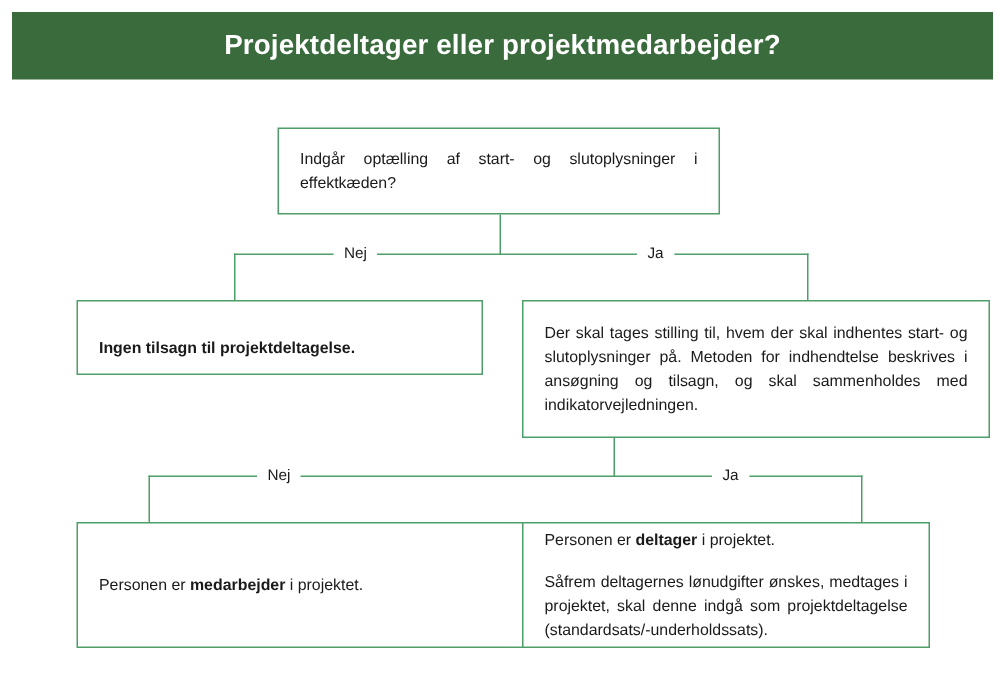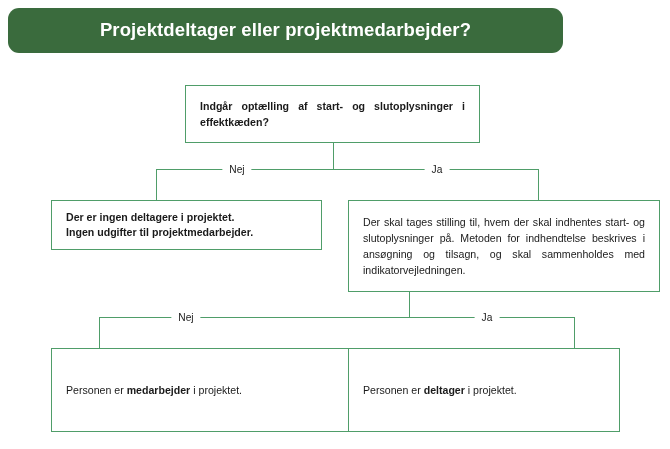--- a/index.html
+++ b/index.html
@@ -18,28 +18,27 @@
     width: 670px;
     height: 449px;
     background: #ffffff;
   }
 
   
   .header-bar {
     position: absolute;
     left: 8px;
     top: 8px;
-    width: 555px;
+    width: 654px;
     height: 45px;
     background: #3a6b3d;
     display: flex;
     align-items: center;
     justify-content: center;
     box-sizing: border-box;
-    border-radius: 11px;
   }
   .header-title {
     color: #ffffff;
     font-size: 18.5px;
     font-weight: bold;
     letter-spacing: 0.1px;
     text-align: center;
     line-height: 1;
   }
 
@@ -65,21 +64,21 @@
     text-align: left;
   }
   .node .ntext.bold {
     font-weight: bold;
     line-height: 1.45;
   }
   .node .ntext b { font-weight: bold; }
   .node .ntext .para2 { display: block; margin-top: 12px; }
 
   
-  #box-q1      { left: 185px; top: 85px;  width: 295px; height: 58px; font-weight: bold; }
+  #box-q1      { left: 185px; top: 85px;  width: 295px; height: 58px; }
   #box-no1     { left: 51px;  top: 200px; width: 271px; height: 50px; }
   #box-yes1    { left: 348px; top: 200px; width: 312px; height: 92px; }
   #box-medarb  { left: 51px;  top: 348px; width: 317px; height: 84px; }
   #box-deltag  { left: 348px; top: 348px; width: 272px; height: 84px; }
 
   
   .vline {
     position: absolute;
     width: 1.4px;
     background: #4f9d69;
@@ -132,22 +131,22 @@
 
   <div class="vline" id="stem-q1"></div>
   <div class="hline" id="hbar-1"></div>
   <div class="vline" id="drop-1-left"></div>
   <div class="vline" id="drop-1-right"></div>
   <div class="branch-label" id="lbl-1-nej">Nej</div>
   <div class="branch-label" id="lbl-1-ja">Ja</div>
 
   <div class="node" id="box-no1">
     <div class="ntext bold nojust">
-      <span>Der er ingen deltagere i projektet.</span><br>
-      <span>Ingen udgifter til projektmedarbejder.</span>
+      <br>
+      <span>Ingen tilsagn til projektdeltagelse.</span>
     </div>
   </div>
 
   <div class="node" id="box-yes1">
     <div class="ntext">Der skal tages stilling til, hvem der skal indhentes start- og slutoplysninger på. Metoden for indhendtelse beskrives i ansøgning og tilsagn, og skal sammenholdes med indikatorvejledningen.</div>
   </div>
 
   <div class="vline" id="stem-q2"></div>
   <div class="hline" id="hbar-2"></div>
   <div class="vline" id="drop-2-left"></div>
@@ -157,16 +156,17 @@
 
   <div class="node" id="box-medarb">
     <div class="ntext">
       <span>Personen er </span><b>medarbejder</b><span> i projektet.</span>
     </div>
   </div>
 
   <div class="node" id="box-deltag">
     <div class="ntext">
       <span>Personen er </span><b>deltager</b><span> i projektet.</span>
+      <span class="para2">Såfrem deltagernes lønudgifter ønskes, medtages i projektet, skal denne indgå som projektdeltagelse (standardsats/-underholdssats).</span>
     </div>
   </div>
 
 </div>
 
 </body></html>

